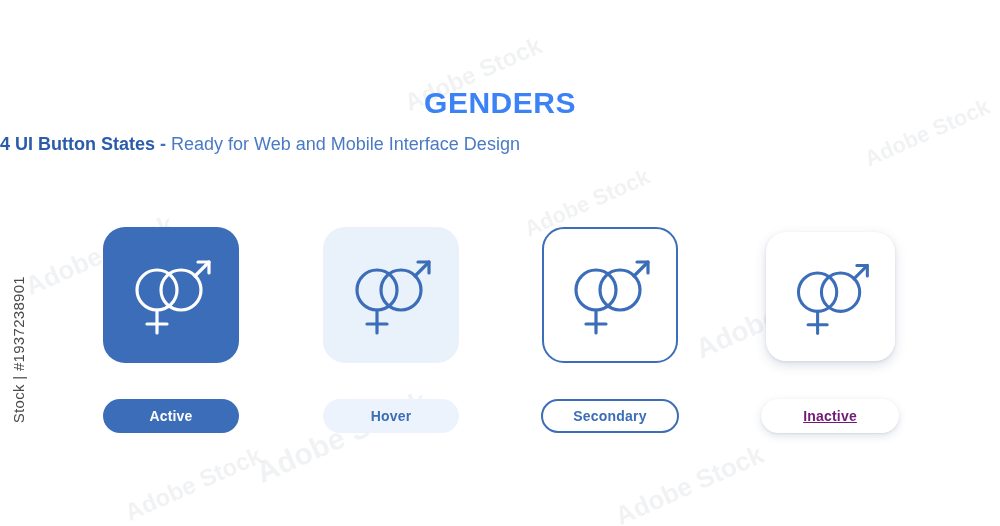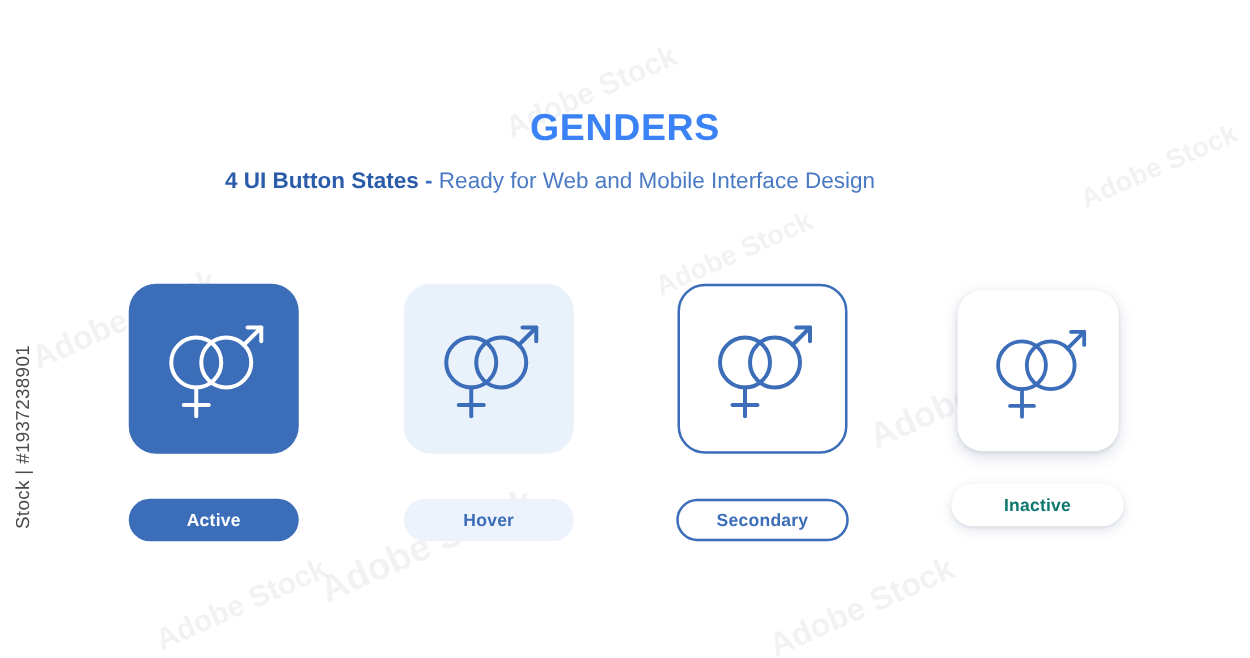--- a/index.html
+++ b/index.html
@@ -31,21 +31,21 @@
     font-weight: bold;
     letter-spacing: 0.5px;
     color: #3b82f6;
     line-height: 1.1;
   }
   .subtitle {
     position: absolute;
     top: 134px;
     left: 0;
     width: 880px;
-    text-align: center;
+    text-align: left;
     font-size: 18px;
     color: #3f6fc0;
     line-height: 1.2;
     white-space: nowrap;
   }
   .subtitle .strong {
     font-weight: bold;
     color: #2a5caa;
   }
   .subtitle .sep {
@@ -132,26 +132,27 @@
   .pill-secondary {
     left: 541px;
     top: 399px;
     width: 138px;
     background: #ffffff;
     color: #3b6db8;
     border: 2px solid #3b6db8;
   }
   .pill-inactive {
     left: 761px;
-    top: 387px;
+    top: 399px;
     width: 138px;
     background: #ffffff;
-    color: #0f766e;
+    color: #701a75;
     box-shadow: 0 3px 9px rgba(60, 80, 120, 0.16),
                 0 1px 2px rgba(60, 80, 120, 0.10);
+    text-decoration: underline;
   }
 
   
   .wm-id {
     position: absolute;
     left: 10px;
     top: 276px;
     transform-origin: left top;
     transform: rotate(-90deg) translate(-100%, 0);
     font-size: 15px;

